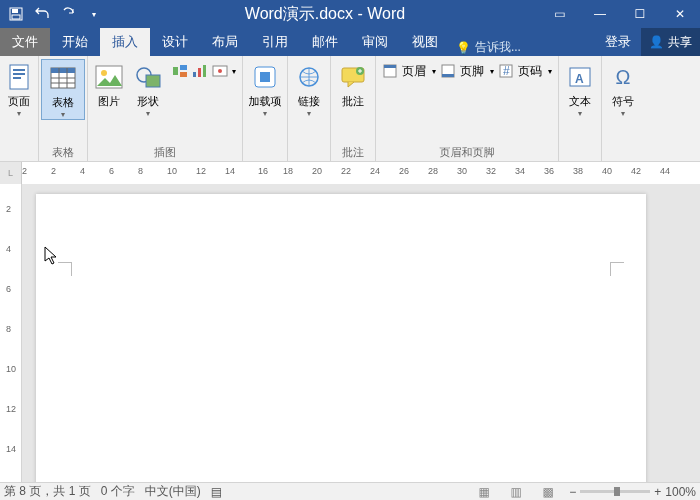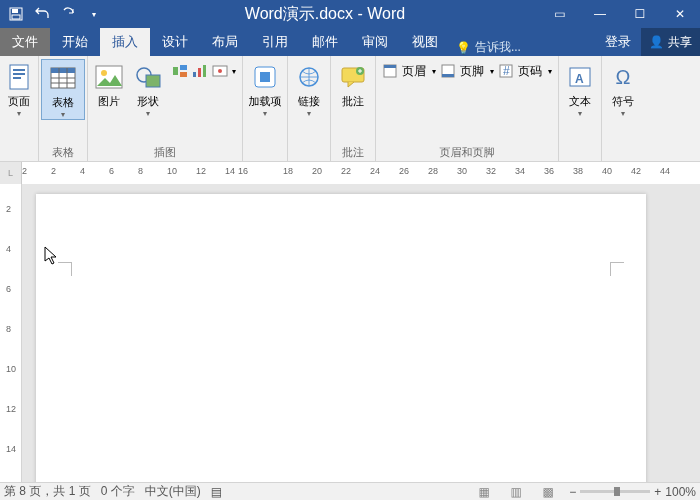--- a/index.html
+++ b/index.html
@@ -320,21 +320,21 @@
   <div class="ruler-corner">L</div>
   <div class="ruler-h" id="ruler-h">
       <span class="tick" style="left: 0px;">2</span>
       <span class="tick" style="left: 29px;">2</span>
       <span class="tick" style="left: 58px;">4</span>
       <span class="tick" style="left: 87px;">6</span>
       <span class="tick" style="left: 116px;">8</span>
       <span class="tick" style="left: 145px;">10</span>
       <span class="tick" style="left: 174px;">12</span>
       <span class="tick" style="left: 203px;">14</span>
-      <span class="tick" style="left: 216px;">16</span>
+      <span class="tick" style="left: 236px;">16</span>
       <span class="tick" style="left: 261px;">18</span>
       <span class="tick" style="left: 290px;">20</span>
       <span class="tick" style="left: 319px;">22</span>
       <span class="tick" style="left: 348px; text-align: center;">24</span>
       <span class="tick" style="left: 377px;">26</span>
       <span class="tick" style="left: 406px;">28</span>
       <span class="tick" style="left: 435px;">30</span>
       <span class="tick" style="left: 464px;">32</span>
       <span class="tick" style="left: 493px;">34</span>
       <span class="tick" style="left: 522px;">36</span>

